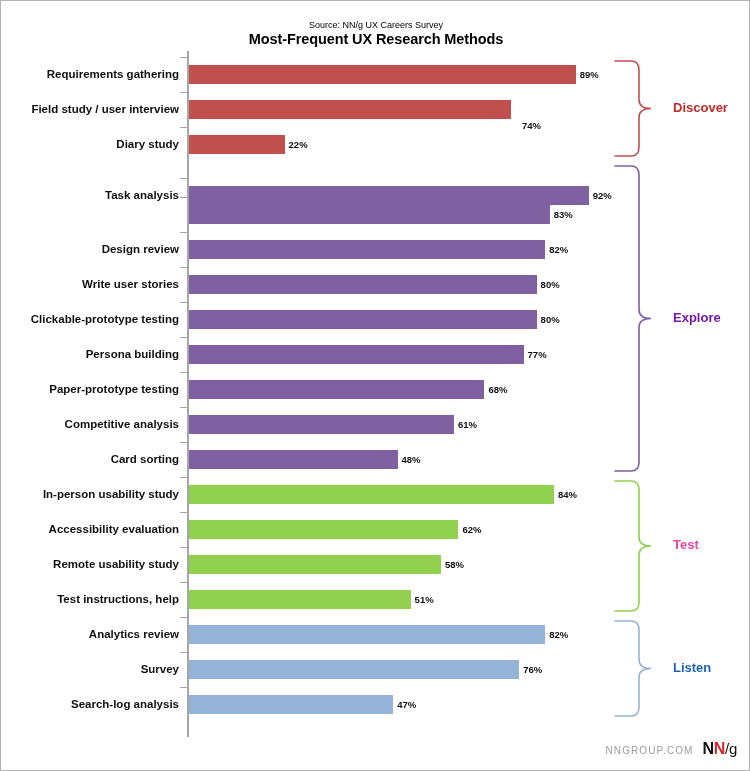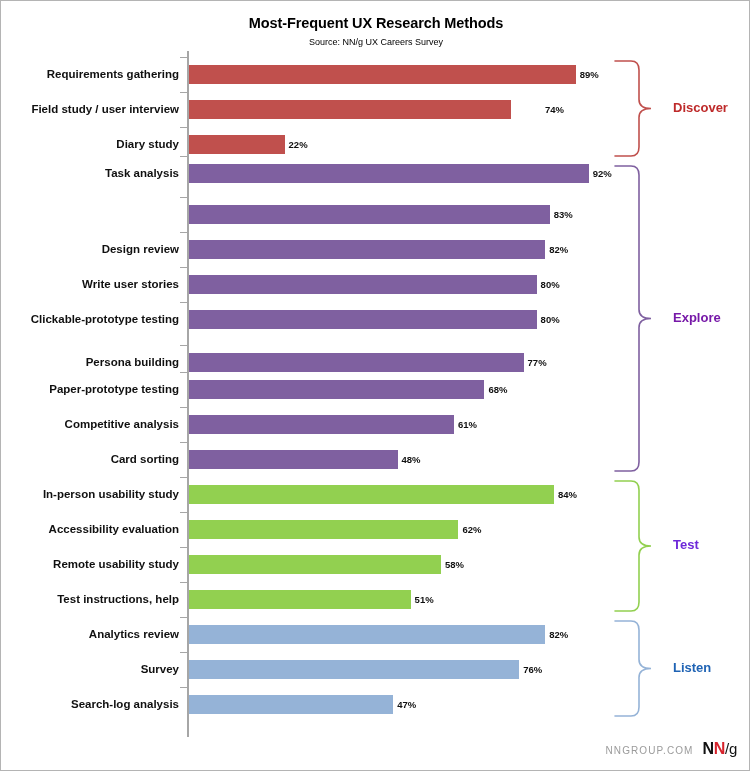--- a/index.html
+++ b/index.html
@@ -146,46 +146,46 @@
     font-weight: normal;
     font-size: 15px;
   }
 </style>
 </head>
 <body>
 
 <div id="chart-frame">
 
   <div id="title-block">
+    <div id="chart-subtitle">Source: NN/g UX Careers Survey</div>
     <div id="chart-title">Most-Frequent UX Research Methods</div>
-    <div id="chart-subtitle">Source: NN/g UX Careers Survey</div>
   </div>
 
   <div id="plot">
     <div id="axis-line"></div>
     <div id="rows">
         <div class="row" style="top: 56px;">
           <div class="tick"></div>
           <div class="cat-label">Requirements gathering</div>
           <div class="bar" style="width: 386.705px; background: rgb(192, 80, 77);"></div>
           <div class="bar-value" style="left: 578.705px;">89%</div>
         </div>
         <div class="row" style="top: 91px;">
           <div class="tick"></div>
           <div class="cat-label">Field study / user interview</div>
           <div class="bar" style="width: 321.53px; background: rgb(192, 80, 77);"></div>
-          <div class="bar-value" style="left: 544px;">74%</div>
+          <div class="bar-value" style="left: 521px; margin-top: 16px;">74%</div>
         </div>
         <div class="row" style="top: 126px;">
           <div class="tick"></div>
           <div class="cat-label">Diary study</div>
           <div class="bar" style="width: 95.59px; background: rgb(192, 80, 77);"></div>
           <div class="bar-value" style="left: 287.59px;">22%</div>
         </div>
-        <div class="row" style="top: 155px;">
+        <div class="row" style="top: 177px;">
           <div class="tick"></div>
           <div class="cat-label">Task analysis</div>
           <div class="bar" style="width: 399.74px; background: rgb(127, 96, 160);"></div>
           <div class="bar-value" style="left: 591.74px;">92%</div>
         </div>
         <div class="row" style="top: 196px;">
           <div class="tick"></div>
           <div class="bar" style="width: 360.635px; background: rgb(127, 96, 160);"></div>
           <div class="bar-value" style="left: 552.635px;">83%</div>
         </div>
@@ -200,21 +200,21 @@
           <div class="cat-label">Write user stories</div>
           <div class="bar" style="width: 347.6px; background: rgb(127, 96, 160);"></div>
           <div class="bar-value" style="left: 539.6px;">80%</div>
         </div>
         <div class="row" style="top: 301px;">
           <div class="tick"></div>
           <div class="cat-label">Clickable-prototype testing</div>
           <div class="bar" style="width: 347.6px; background: rgb(127, 96, 160);"></div>
           <div class="bar-value" style="left: 539.6px;">80%</div>
         </div>
-        <div class="row" style="top: 344px;">
+        <div class="row" style="top: 336px;">
           <div class="tick"></div>
           <div class="cat-label">Persona building</div>
           <div class="bar" style="width: 334.565px; background: rgb(127, 96, 160);"></div>
           <div class="bar-value" style="left: 526.565px;">77%</div>
         </div>
         <div class="row" style="top: 371px;">
           <div class="tick"></div>
           <div class="cat-label">Paper-prototype testing</div>
           <div class="bar" style="width: 295.46px; background: rgb(127, 96, 160);"></div>
           <div class="bar-value" style="left: 487.46px;">68%</div>
@@ -285,21 +285,21 @@
           <svg width="40" height="309" viewBox="0 0 40 309">
             <path d="M 2,2 L 18,2 Q 26,2 26,11 L 26,145.5 Q 26,154.5 38,154.5 Q 26,154.5 26,163.5 L 26,298 Q 26,307 18,307 L 2,307" fill="none" stroke="#7F60A0" stroke-width="1.6" stroke-linecap="round"></path>
           </svg>
         </div>
         <div class="brace-label" style="top: 308.5px; color: rgb(119, 25, 168);">Explore</div>
         <div class="brace" style="top: 478px;">
           <svg width="40" height="134" viewBox="0 0 40 134">
             <path d="M 2,2 L 18,2 Q 26,2 26,11 L 26,58 Q 26,67 38,67 Q 26,67 26,76 L 26,123 Q 26,132 18,132 L 2,132" fill="none" stroke="#92D050" stroke-width="1.6" stroke-linecap="round"></path>
           </svg>
         </div>
-        <div class="brace-label" style="top: 536px; color: #6d28d9;">Test</div>
+        <div class="brace-label" style="top: 536px; color: #ec4899;">Test</div>
         <div class="brace" style="top: 618px;">
           <svg width="40" height="99" viewBox="0 0 40 99">
             <path d="M 2,2 L 18,2 Q 26,2 26,11 L 26,40.5 Q 26,49.5 38,49.5 Q 26,49.5 26,58.5 L 26,88 Q 26,97 18,97 L 2,97" fill="none" stroke="#95B3D7" stroke-width="1.6" stroke-linecap="round"></path>
           </svg>
         </div>
         <div class="brace-label" style="top: 658.5px; color: rgb(31, 99, 180);">Listen</div>
       </div>
   </div>
 
   <div id="footer">

